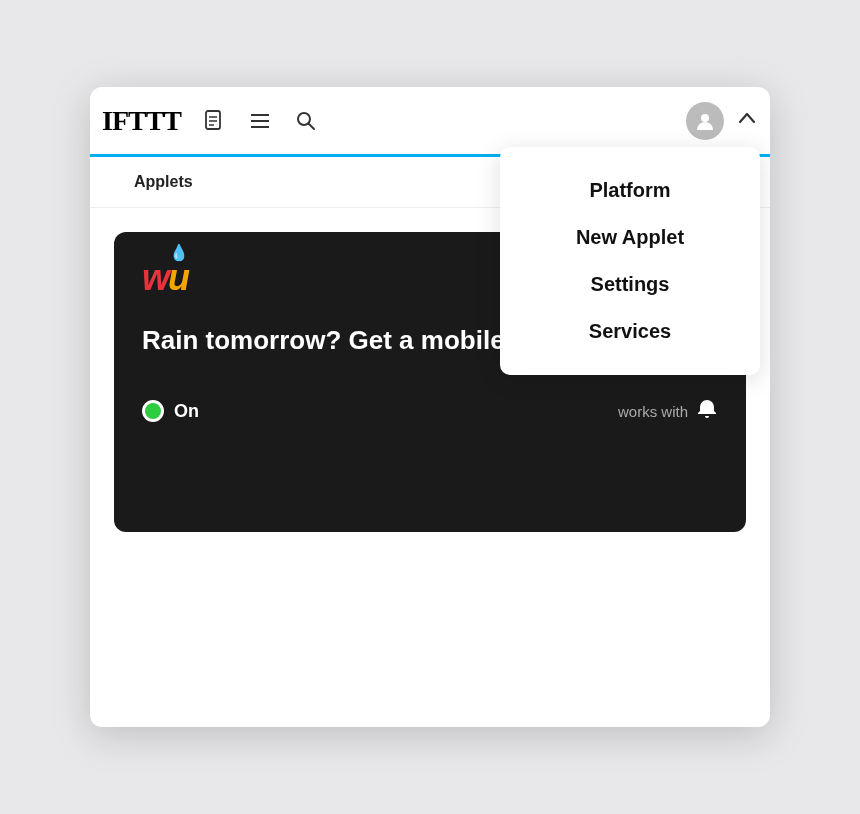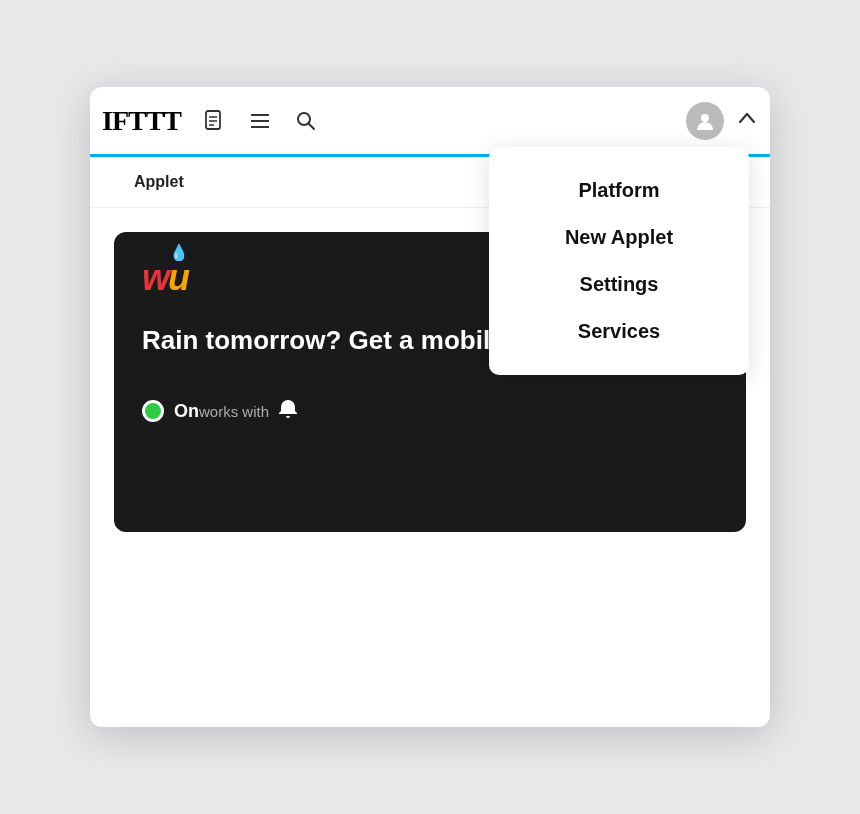--- a/index.html
+++ b/index.html
@@ -93,21 +93,21 @@
       border: none;
       cursor: pointer;
       font-size: 20px;
       color: #333;
     }
 
     
     .dropdown-menu {
       position: absolute;
       top: 60px;
-      right: 21px;
+      right: 10px;
       background: #fff;
       border-radius: 10px;
       box-shadow: 0 4px 24px rgba(0,0,0,0.13);
       width: 260px;
       padding: 20px 0;
       z-index: 100;
     }
 
     .dropdown-item {
       display: block;
@@ -165,21 +165,21 @@
       font-size: 26px;
       font-weight: 800;
       line-height: 1.3;
       color: #fff;
       margin-bottom: 40px;
     }
 
     .applet-footer {
       display: flex;
       align-items: center;
-      justify-content: flex-start;
+      justify-content: space-between;
       margin-top: 14px;
     }
 
     .status-on {
       display: flex;
       align-items: center;
       gap: 10px;
       font-size: 18px;
       font-weight: 700;
       color: #fff;
@@ -259,21 +259,21 @@
 
     <div class="dropdown-menu">
       <button class="dropdown-item">Platform</button>
       <button class="dropdown-item">New Applet</button>
       <button class="dropdown-item">Settings</button>
       <button class="dropdown-item">Services</button>
     </div>
   </div>
 
   <div class="tabs">
-    <button class="tab">Applet</button>
+    <button class="tab">Applets</button>
   </div>
 
   <div class="main-content">
     <div class="applet-card">
 
       <div class="wu-logo">
         <span style="font-size:36px; font-weight:900; font-style:italic; letter-spacing:-2px; line-height:1;">
           <span style="color:#e8333c;">w</span><span style="color:#f5c200; position:relative;"><span style="color:#3ab8e0; position:absolute; top:-12px; left:50%; transform:translateX(-50%); font-size:16px; font-style:normal;">💧</span><span style="color:#f5a500;">u</span></span>
         </span>
       </div>

